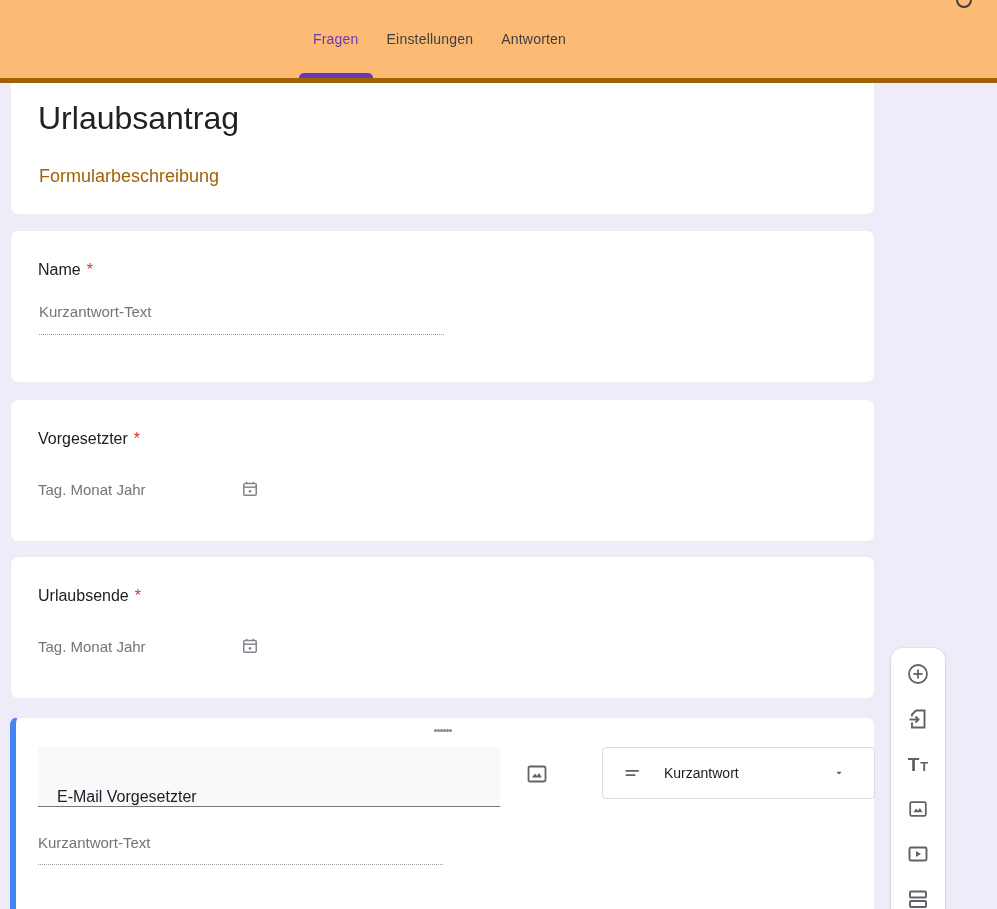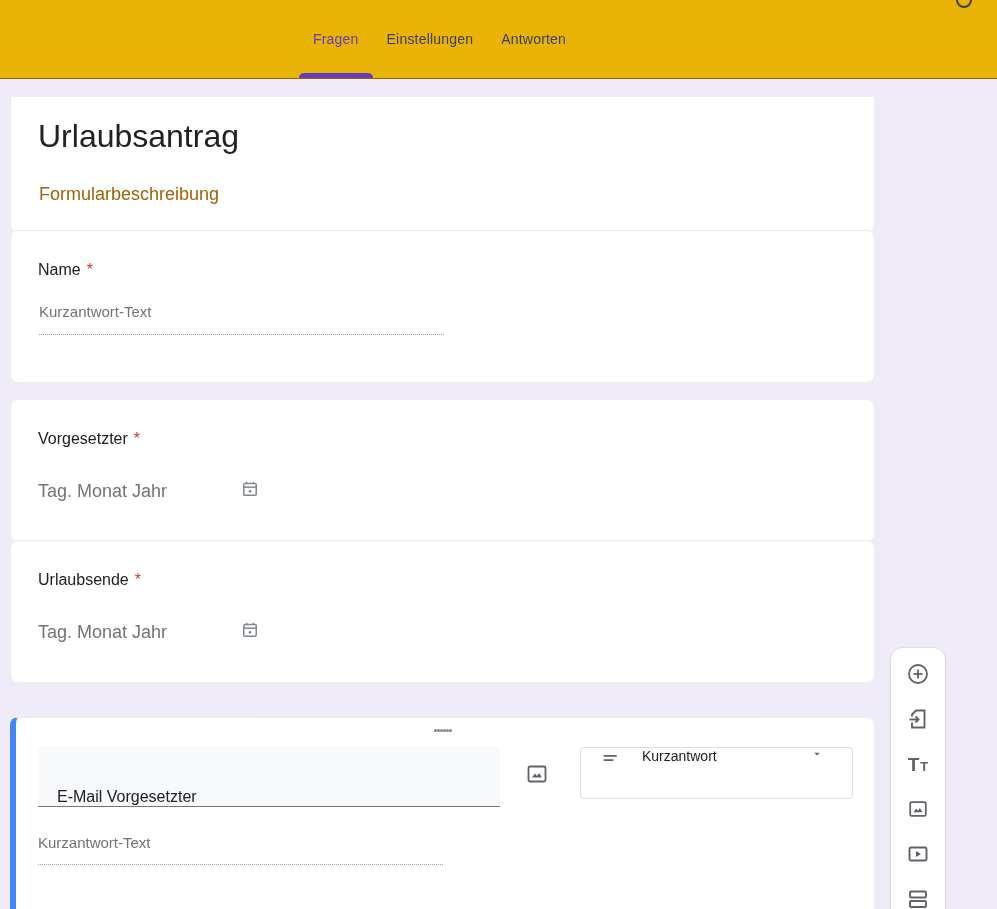--- a/index.html
+++ b/index.html
@@ -5,21 +5,21 @@
   html,body{margin:0;padding:0;}
   body{
     width:997px;height:909px;position:relative;overflow:hidden;
     background:#f0ebf8;
     font-family:"Liberation Sans",sans-serif;
     -webkit-font-smoothing:antialiased;
   }
   
   .header{
     position:absolute;top:0;left:0;width:997px;height:78px;
-    background:#eab308;border-bottom:1px solid #a16207;z-index:5;
+    background:#fdba74;border-bottom:5px solid #a16207;z-index:5;
   }
   .tabs{position:absolute;left:299px;top:0;height:78px;display:flex;}
   .tab{
     position:relative;display:flex;align-items:center;
     padding:0 14px;font-size:14px;font-weight:500;color:#3c4043;
     letter-spacing:.2px;cursor:pointer;background:none;border:none;
   }
   .tab.active{color:#673ab7;}
   .tab.active .tab-indicator{
     position:absolute;left:0;right:0;bottom:0;height:5px;
@@ -30,24 +30,24 @@
   }
   .partial-icon .circ{
     width:12px;height:12px;border:2px solid #3c4043;border-radius:50%;
     margin-top:-8px;margin-left:0;
   }
   
   .card{
     position:absolute;left:10px;width:865px;background:#ffffff;
     border:1px solid rgba(0,0,0,0.07);border-radius:8px;box-sizing:border-box;
   }
-  .card-title{top:97px;height:136px;border-radius:0 0 8px 8px;border-top:none;}
+  .card-title{top:79px;height:136px;border-radius:0 0 8px 8px;border-top:none;}
   .card-q1{top:230px;height:153px;}
   .card-q2{top:399px;height:143px;}
-  .card-q3{top:540px;height:143px;}
+  .card-q3{top:556px;height:143px;}
   .card-active{
     top:717px;height:245px;border-left:6px solid #4285f4;
   }
   .form-title{
     position:absolute;left:27px;top:18px;font-size:32px;line-height:42px;
     color:#202124;font-weight:400;
   }
   .form-desc{
     position:absolute;left:28px;top:87px;font-size:18px;color:#a16207;
   }
@@ -55,21 +55,21 @@
     position:absolute;left:27px;top:30px;font-size:16px;color:#202124;
   }
   .req{color:#d93025;margin-left:6px;}
   .short-answer-line{
     position:absolute;left:28px;top:72px;width:405px;
     font-size:15px;color:#70757a;
     padding-bottom:14px;border-bottom:1px dotted #9aa0a6;
   }
   .date-row{
     position:absolute;left:27px;top:81px;display:flex;align-items:flex-end;
-    font-size:18px;color:#70757a;
+    font-size:15px;color:#70757a;
   }
   .date-row .cal{position:absolute;left:202px;top:-2px;}
   
   .drag-handle{
     position:absolute;left:418px;top:11px;width:18px;height:10px;
     display:flex;flex-wrap:wrap;justify-content:space-between;align-content:space-between;
     cursor:grab;
   }
   .drag-handle i{width:3px;height:3px;border-radius:50%;background:#80868b;display:block;}
   .q-title-input{
@@ -77,23 +77,23 @@
     background:#f8f9fa;border-bottom:1px solid #747775;box-sizing:border-box;
     display:flex;align-items:flex-end;cursor:text;
   }
   .q-title-input span{margin-left:19px;font-size:16px;color:#202124;}
   .img-btn{
     position:absolute;left:507px;top:42px;width:28px;height:28px;
     display:flex;align-items:center;justify-content:center;
     background:none;border:none;cursor:pointer;padding:0;
   }
   .type-select{
-    position:absolute;left:564px;top:29px;width:273px;height:52px;
+    position:absolute;left:586px;top:29px;width:273px;height:52px;
     border:1px solid #dadce0;border-radius:4px;background:#fff;box-sizing:border-box;
-    display:flex;align-items:flex-start;padding:0 29px 0 20px;cursor:pointer;
+    display:flex;align-items:center;padding:0 29px 0 20px;cursor:pointer;
   }
   .type-select .type-label{font-size:14px;color:#202124;margin-left:21px;}
   .type-select .caret{margin-left:auto;}
   .active-answer{
     position:absolute;left:22px;top:116px;width:405px;
     font-size:15px;color:#70757a;
     padding-bottom:13px;border-bottom:1px dotted #9aa0a6;
   }
   
   .side-toolbar{

